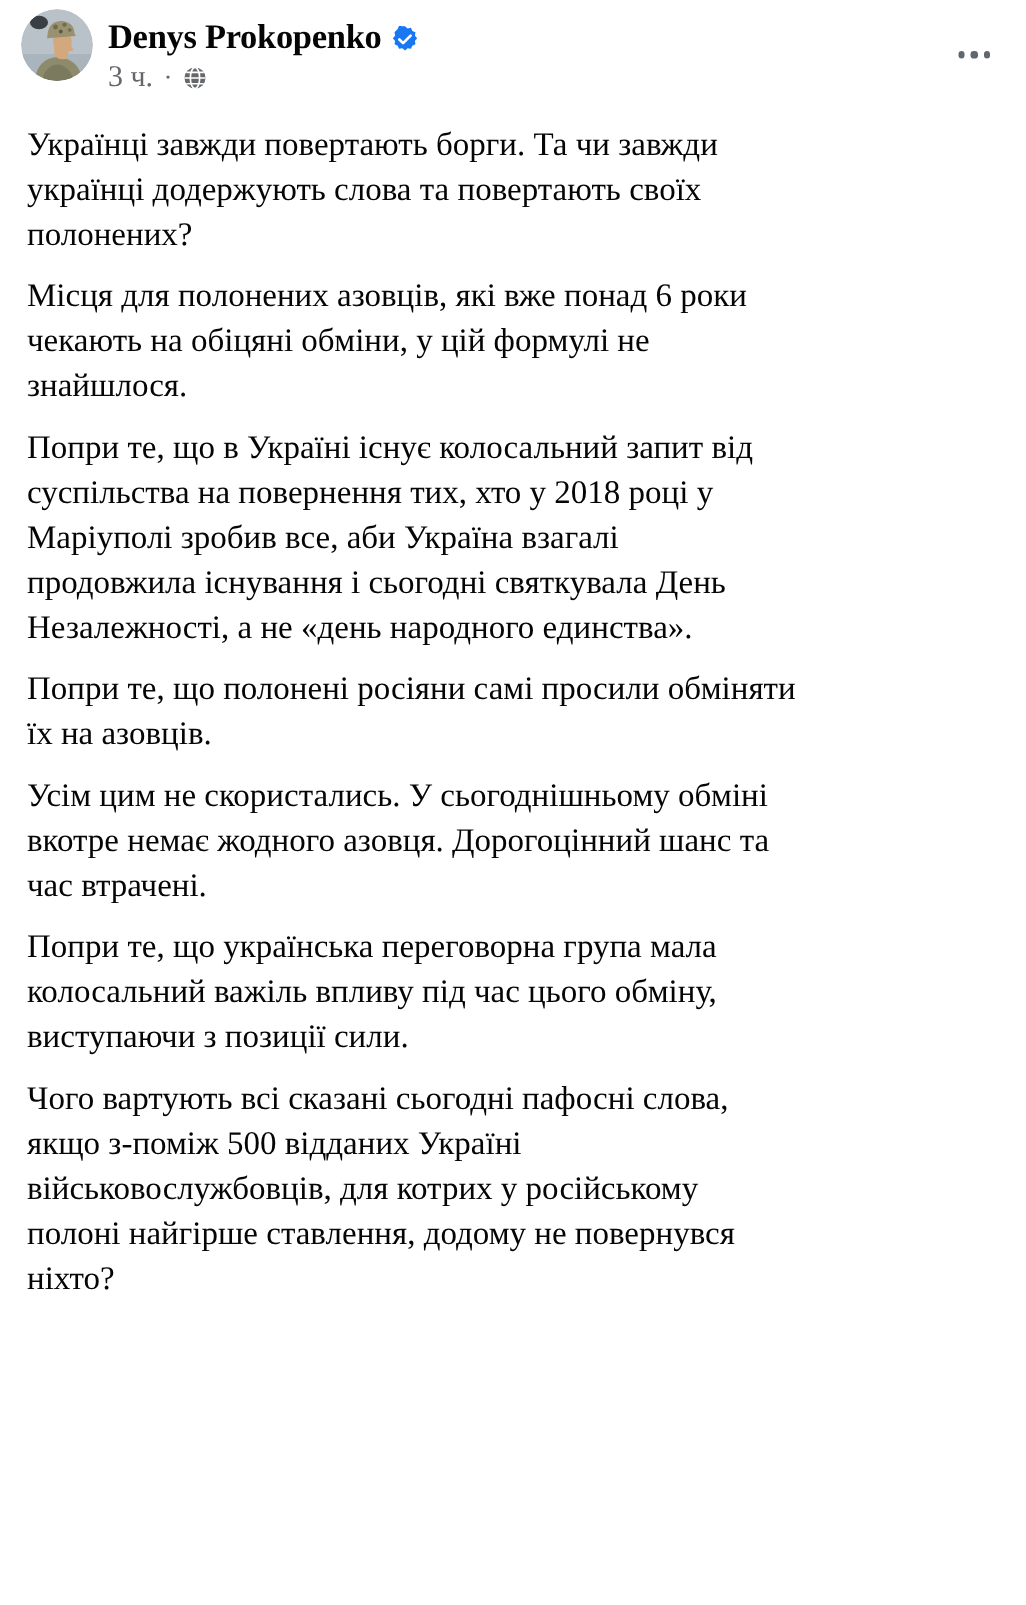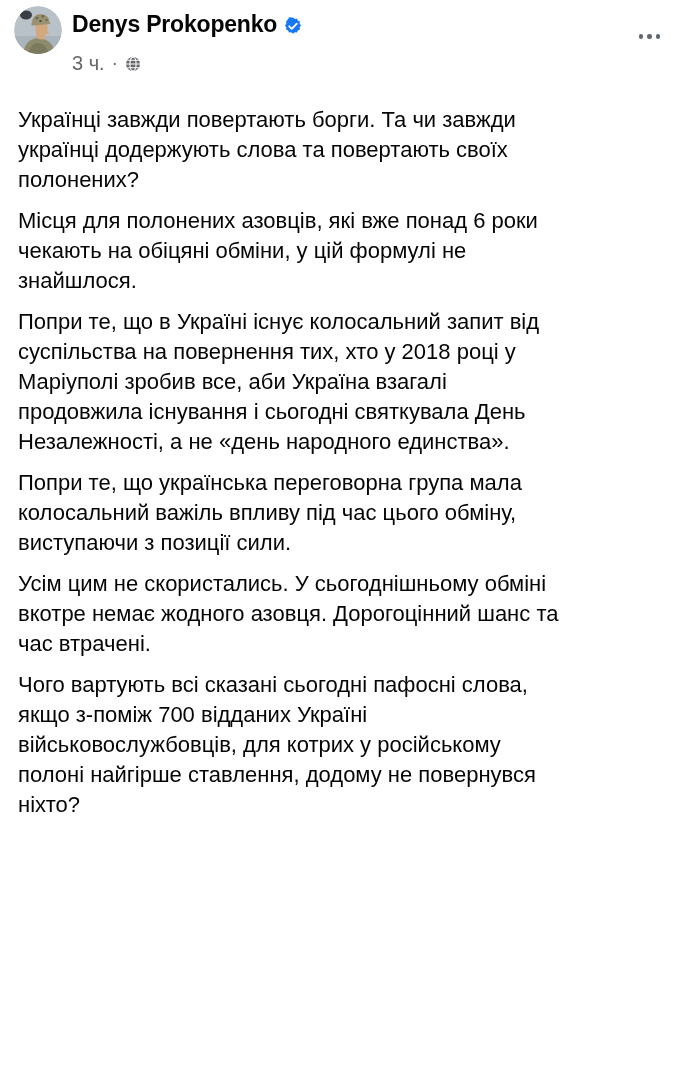--- a/index.html
+++ b/index.html
@@ -9,51 +9,51 @@
     --verified-blue:#1877f2;
   }
   *{box-sizing:border-box;}
   html,body{margin:0;padding:0;}
   body{
     width:684px;height:1070px;overflow:hidden;
     background:var(--background);
     font-family:"Liberation Sans","DejaVu Sans",sans-serif;
     color:var(--text-primary);
   }
-  .post{width:684px;height:836px;background:var(--background);}
+  .post{width:684px;height:836px;background:var(--background);font-family:Liberation Serif, serif;}
   
   .header{display:flex;align-items:flex-start;padding:6px 22px 0 14px;}
   .avatar{
     width:48px;height:48px;border-radius:50%;overflow:hidden;flex:0 0 48px;
     cursor:pointer;
   }
   .avatar svg{display:block;width:48px;height:48px;}
   .header-text{margin-left:10px;padding-top:6px;min-width:0;}
   .name-row{display:flex;align-items:center;gap:7px;}
   .author{
     font-size:23px;font-weight:700;line-height:25px;color:var(--text-primary);
     letter-spacing:-0.2px;cursor:pointer;
   }
   .verified{display:inline-flex;width:18px;height:18px;margin-top:2px;}
   .verified svg{width:18px;height:18px;display:block;}
   .meta-row{
-    display:flex;align-items:center;margin-top:14px;
+    display:flex;align-items:center;margin-top:2px;
     font-size:20px;line-height:24px;color:var(--text-secondary);
   }
   .meta-sep{margin:0 7px;font-size:18px;}
   .globe{display:inline-flex;width:16px;height:16px;margin-top:2px;}
   .globe svg{width:16px;height:16px;display:block;}
   .timestamp{cursor:pointer;}
   .more{
     margin-left:auto;margin-top:22px;display:flex;gap:4px;align-items:center;
     padding:6px 2px;cursor:pointer;border-radius:6px;
   }
   .mdot{width:4.5px;height:4.5px;border-radius:50%;background:#606770;}
   
-  .content{margin-top:30px;padding:0 18px;}
+  .content{margin-top:18px;padding:0 18px;}
   .content p{
     margin:0 0 11px 0;
     font-size:22px;line-height:30px;
     white-space:pre-line;
     color:var(--text-primary);
   }
   .content p:last-child{margin-bottom:0;}
 </style>
 </head>
 <body>
@@ -121,26 +121,28 @@
 українці додержують слова та повертають своїх
 полонених?</p>
     <p>Місця для полонених азовців, які вже понад 6 роки
 чекають на обіцяні обміни, у цій формулі не
 знайшлося.</p>
     <p>Попри те, що в Україні існує колосальний запит від
 суспільства на повернення тих, хто у 2018 році у
 Маріуполі зробив все, аби Україна взагалі
 продовжила існування і сьогодні святкувала День
 Незалежності, а не «день народного единства».</p>
+    <p>Попри те, що полонені росіяни самі просили обміняти
+їх на азовців.</p>
+    <p>Усім цим не скористались. У сьогоднішньому обміні
+вкотре немає жодного азовця. Дорогоцінний шанс та
+час втрачені.</p>
     <p>Попри те, що українська переговорна група мала
 колосальний важіль впливу під час цього обміну,
 виступаючи з позиції сили.</p>
-    <p>Усім цим не скористались. У сьогоднішньому обміні
-вкотре немає жодного азовця. Дорогоцінний шанс та
-час втрачені.</p>
     <p>Чого вартують всі сказані сьогодні пафосні слова,
-якщо з-поміж 700 відданих Україні
+якщо з-поміж 500 відданих Україні
 військовослужбовців, для котрих у російському
 полоні найгірше ставлення, додому не повернувся
 ніхто?</p>
   </div>
 
 </div>
 
 </body></html>

